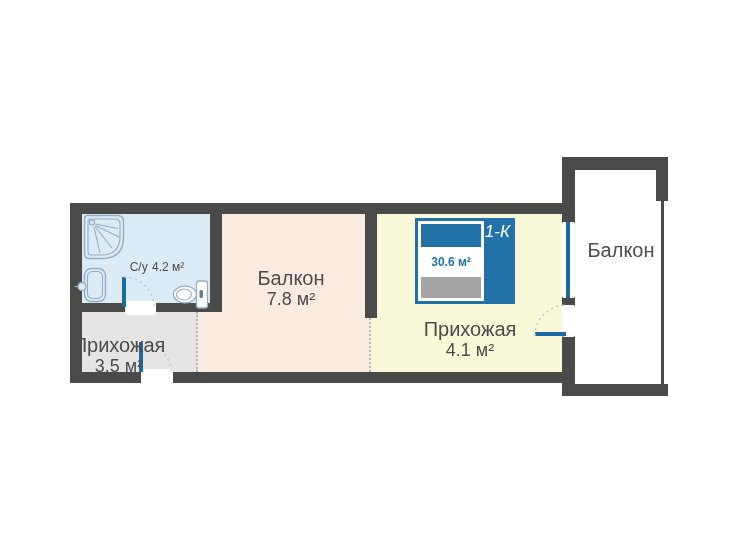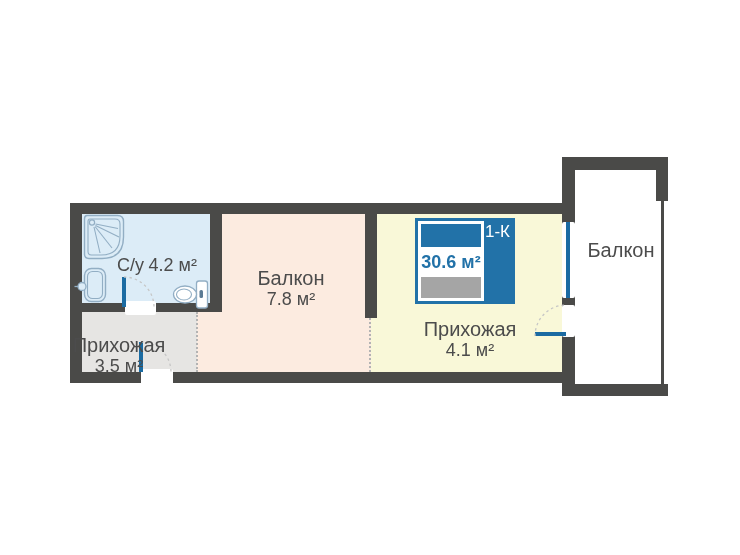--- a/index.html
+++ b/index.html
@@ -7,35 +7,35 @@
         font-family:"Liberation Sans",sans-serif;overflow:hidden;}
   .floor{position:absolute;}
   .wall{position:absolute;background:var(--wall,#4a4a48);}
   .opening{position:absolute;background:#ffffff;border-radius:2px;}
   .leaf{position:absolute;background:var(--accent-blue,#1b6ba2);}
   .dotted{position:absolute;width:0;border-left:2px dotted var(--dotted,#b3b3b3);}
   .glazing{position:absolute;background:var(--wall,#4a4a48);}
   .label{position:absolute;text-align:center;color:var(--text,#4c4c4c);line-height:21px;}
   .label .nm{font-size:20px;display:block;}
   .label .ar{font-size:18px;display:block;}
-  .label.inline .nm,.label.inline .ar{display:inline;font-size:18px;}
+  .label.inline .nm,.label.inline .ar{display:inline;font-size:12px;}
   svg.overlay{position:absolute;left:0;top:0;pointer-events:none;}
   .fx{stroke:var(--fixture,#92aec4);fill:none;}
   .fx-white{stroke:var(--fixture,#92aec4);fill:#ffffff;}
   .fx-blue{stroke:var(--fixture,#92aec4);fill:var(--bathroom-fill,#dcecf7);}
   .arc{stroke:var(--swing-arc,#c6c6c6);fill:none;stroke-width:1.3;stroke-dasharray:2.5 3;}
   .badge{position:absolute;left:415px;top:218px;width:100px;height:86px;
          background:var(--badge-blue,#2272a8);}
   .bed{position:absolute;left:3px;top:3px;width:66px;height:80px;border:3px solid #ffffff;
        box-sizing:border-box;display:flex;flex-direction:column;}
   .bed .head{height:23px;background:var(--badge-blue,#2272a8);}
   .bed .mid{flex:1;background:#ffffff;display:flex;align-items:center;justify-content:center;
-            font-size:18px;font-weight:bold;color:var(--badge-blue,#2272a8);}
+            font-size:12px;font-weight:bold;color:var(--badge-blue,#2272a8);}
   .bed .foot{height:21px;background:var(--badge-gray,#a5a5a5);}
-  .badge .type{position:absolute;top:4px;right:5px;color:#ffffff;font-size:17px;}
+  .badge .type{position:absolute;top:4px;right:5px;color:#ffffff;font-size:17px;font-style:italic;}
 </style>
 </head>
 <body>
 
 <div class="plan">
 
   <div class="floor" style="left:371px;top:214px;width:191px;height:158px;background:var(--living-fill,#f9f8d8);"></div>
   <div class="floor" style="left:222px;top:214px;width:143px;height:98px;background:var(--kitchen-fill,#fcebe0);"></div>
   <div class="floor" style="left:197px;top:312px;width:174px;height:60px;background:var(--kitchen-fill,#fcebe0);"></div>
   <div class="floor" style="left:82px;top:214px;width:128px;height:89px;background:var(--bathroom-fill,#dcecf7);"></div>

